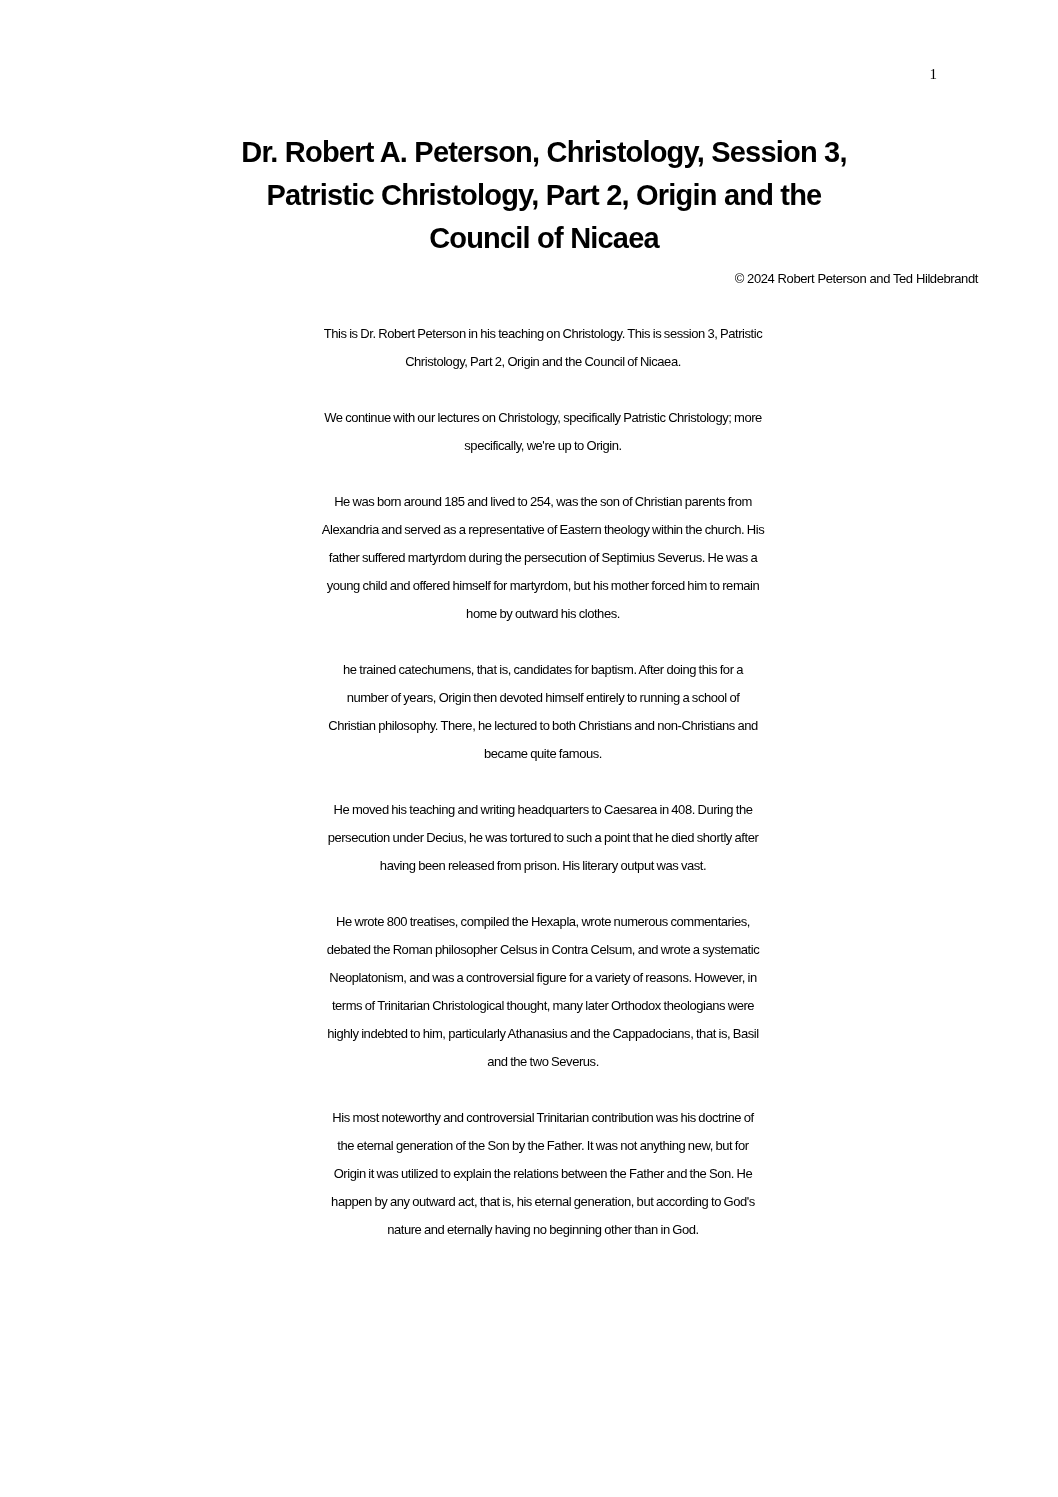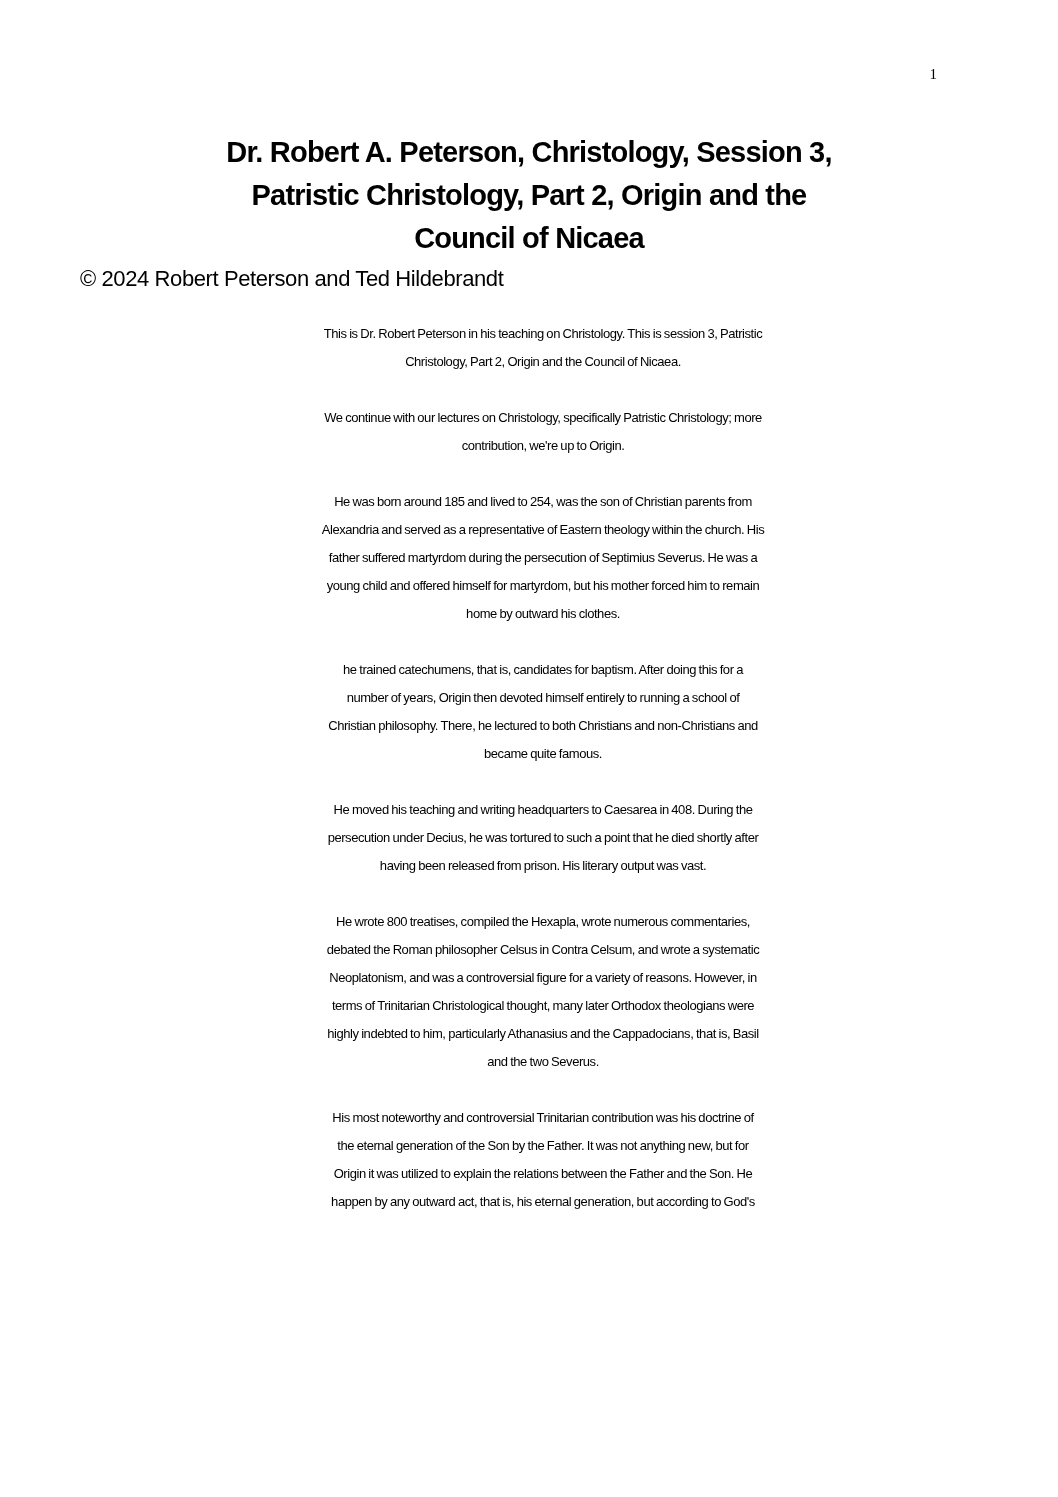--- a/index.html
+++ b/index.html
@@ -20,39 +20,39 @@
       left: 917px;
       width: 20px;
       text-align: right;
       font-family: "Liberation Serif", serif;
       font-size: 15px;
       line-height: 20px;
     }
     .title {
       position: absolute;
       top: 131px;
-      left: 80px;
+      left: 95px;
       width: 898px;
       text-align: center;
       font-family: "Liberation Sans", sans-serif;
       font-weight: bold;
       font-size: 29px;
       line-height: 43px;
       letter-spacing: -0.8px;
       margin: 0;
     }
     .title-line { display: block; }
     .copyright {
       position: absolute;
       top: 267px;
       left: 80px;
       width: 898px;
-      text-align: left;
+      text-align: right;
       font-family: "Liberation Sans", sans-serif;
-      font-size: 22px;
+      font-size: 13px;
       line-height: 24px;
       letter-spacing: -0.4px;
     }
     .body-text {
       position: absolute;
       top: 320px;
       left: 128px;
       width: 830px;
       font-family: Liberation Sans, sans-serif;
       font-size: 13px;
@@ -84,21 +84,21 @@
 
   <div class="body-text">
 
     <p class="para">
       <span class="line">This is Dr. Robert Peterson in his teaching on Christology. This is session 3, Patristic</span>
       <span class="line">Christology, Part 2, Origin and the Council of Nicaea.</span>
     </p>
 
     <p class="para">
       <span class="line">We continue with our lectures on Christology, specifically Patristic Christology; more</span>
-      <span class="line">contribution, we're up to Origin.</span>
+      <span class="line">specifically, we're up to Origin.</span>
     </p>
 
     <p class="para">
       <span class="line">He was born around 185 and lived to 254, was the son of Christian parents from</span>
       <span class="line">Alexandria and served as a representative of Eastern theology within the church. His</span>
       <span class="line">father suffered martyrdom during the persecution of Septimius Severus. He was a</span>
       <span class="line">young child and offered himself for martyrdom, but his mother forced him to remain</span>
       <span class="line">home by outward his clothes.</span>
     </p>
 
@@ -122,16 +122,17 @@
       <span class="line">terms of Trinitarian Christological thought, many later Orthodox theologians were</span>
       <span class="line">highly indebted to him, particularly Athanasius and the Cappadocians, that is, Basil</span>
       <span class="line">and the two Severus.</span>
     </p>
 
     <p class="para">
       <span class="line">His most noteworthy and controversial Trinitarian contribution was his doctrine of</span>
       <span class="line">the eternal generation of the Son by the Father. It was not anything new, but for</span>
       <span class="line">Origin it was utilized to explain the relations between the Father and the Son. He</span>
       <span class="line">happen by any outward act, that is, his eternal generation, but according to God's</span>
+      <span class="line">nature and eternally having no beginning other than in God.</span>
     </p>
 
   </div>
 </div>
 
 </body></html>

